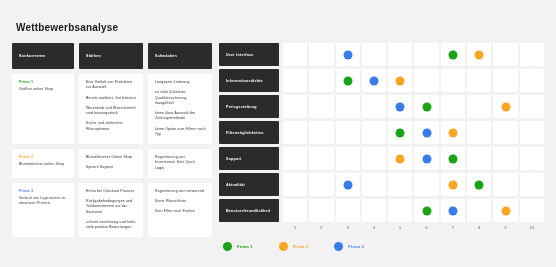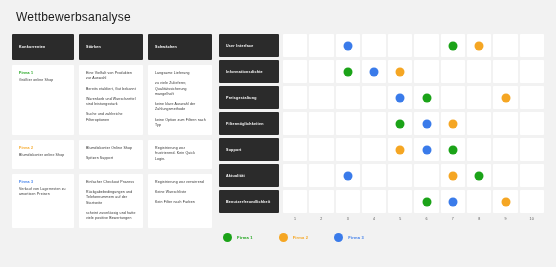--- a/index.html
+++ b/index.html
@@ -15,25 +15,25 @@
   }
   .page {
     position: relative;
     width: 556px;
     height: 267px;
     background: #f2f2f2;
     box-sizing: border-box;
     padding: 10px 12px;
   }
   .page-title {
-    font-size: 12px;
-    font-weight: 400;
+    font-size: 10px;
+    font-weight: 700;
     color: #1a1a1a;
     letter-spacing: 0.2px;
-    margin: 0 0 10px 4px;
+    margin: 12px 0 10px 4px;
   }
   .body-area {
     display: flex;
     flex-direction: row;
     align-items: flex-start;
     gap: 7px;
   }
 
   
   .left-panel {

